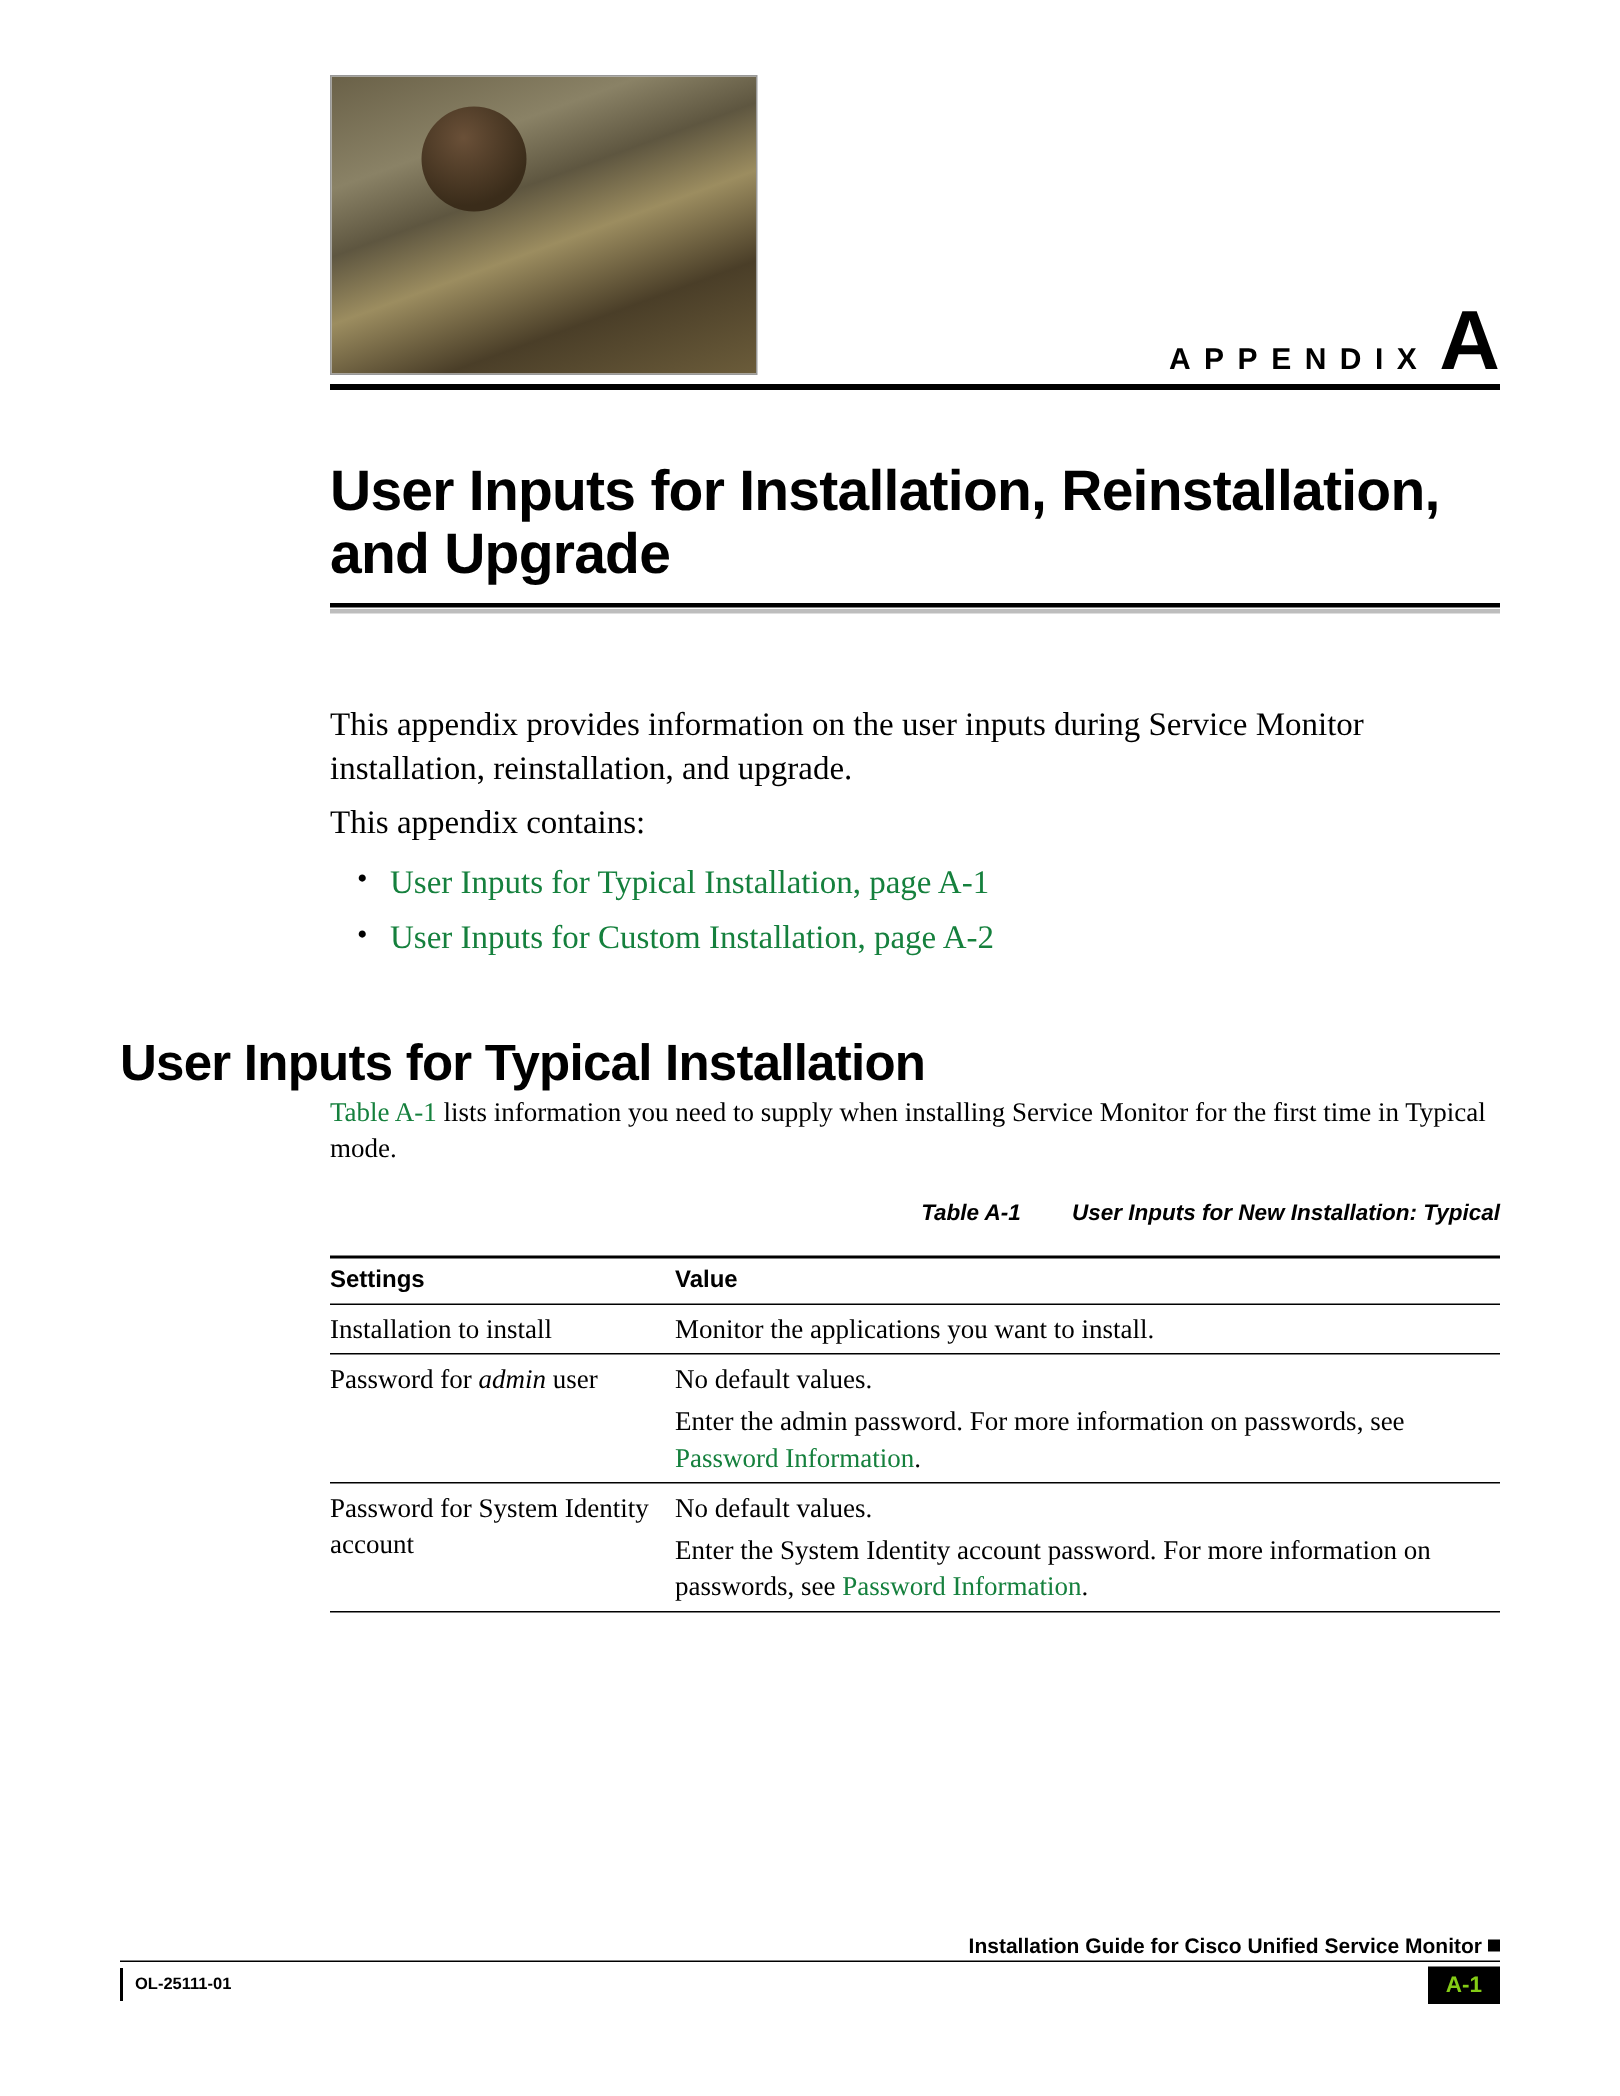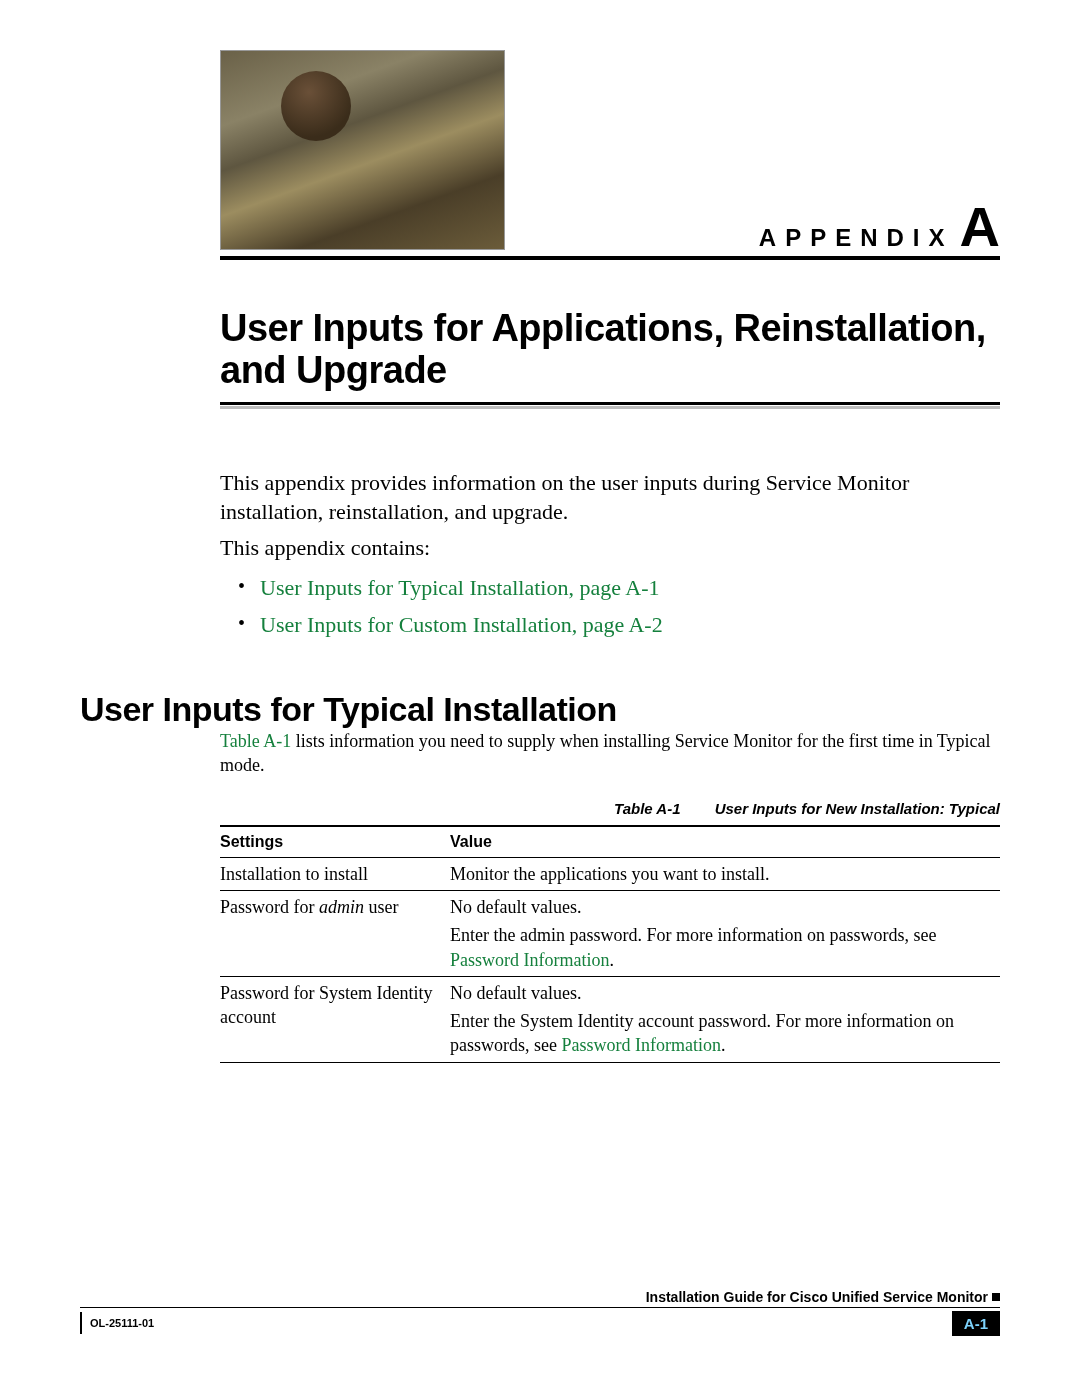--- a/index.html
+++ b/index.html
@@ -46,21 +46,21 @@
     .hero-label {
       position: absolute;
       right: 0;
       bottom: 35px;
       display: flex;
       align-items: baseline;
     }
     .appendix-text {
       font-family: Arial, Helvetica, sans-serif;
       font-weight: bold;
-      font-size: 24px;
+      font-size: 20px;
       letter-spacing: 9px;
       margin-right: 6px;
       text-align: right;
     }
     .appendix-letter {
       font-family: Arial, Helvetica, sans-serif;
       font-weight: 900;
       font-size: 56px;
       line-height: 1;
     }
@@ -139,21 +139,21 @@
       margin-top: 22px;
       font-family: Arial, Helvetica, sans-serif;
       font-style: italic;
       font-weight: bold;
       font-size: 15px;
       text-align: right;
     }
     .table-caption .tnum { margin-right: 30px; }
     table.data {
       margin-left: 140px;
-      margin-top: 8px;
+      margin-top: 20px;
       width: calc(100% - 140px);
       border-collapse: collapse;
       font-size: 18px;
     }
     table.data th {
       font-family: Arial, Helvetica, sans-serif;
       font-weight: bold;
       font-size: 16px;
       text-align: left;
       padding: 6px 10px 6px 0;
@@ -210,42 +210,42 @@
       top: 5px;
       width: 2px;
       height: 22px;
       background: #000;
     }
     .foot-pagebox {
       position: absolute;
       right: 0;
       top: 4px;
       background: #000;
-      color: #7dd3fc;
+      color: #84cc16;
       font-family: Arial, Helvetica, sans-serif;
       font-weight: bold;
       font-size: 15px;
       padding: 4px 12px;
     }
   </style>
 </head>
 <body>
 
 <div class="page">
 
   <div class="hero">
     <div class="hero-image"></div>
     <div class="hero-label">
       <span class="appendix-text">APPENDIX</span>
       <span class="appendix-letter">A</span>
     </div>
     <div class="hero-rule"></div>
   </div>
 
-  <h1 class="main-title">User Inputs for Applications, Reinstallation, and Upgrade</h1>
+  <h1 class="main-title">User Inputs for Installation, Reinstallation, and Upgrade</h1>
   <div class="title-rule-block">
     <div class="title-rule-black"></div>
     <div class="title-rule-grey"></div>
   </div>
 
   <div class="intro">
     <p>This appendix provides information on the user inputs during Service Monitor installation, reinstallation, and upgrade.</p>
     <p>This appendix contains:</p>
     <ul>
       <li><span class="link">User Inputs for Typical Installation, page A-1</span></li>

